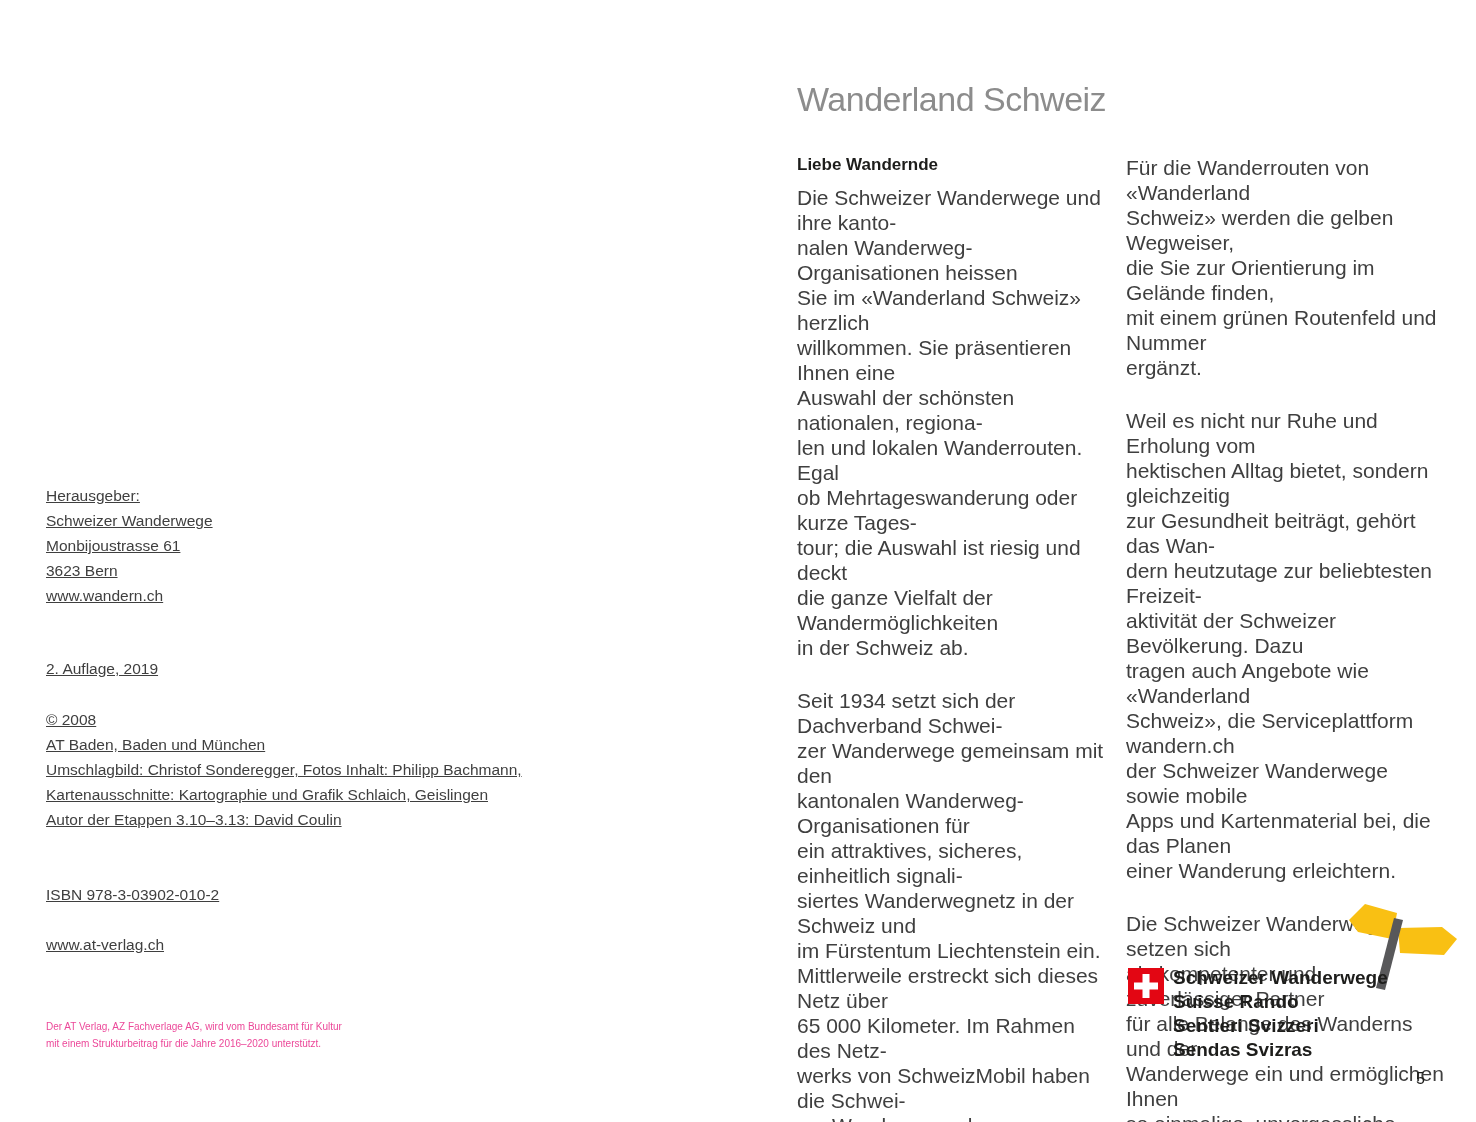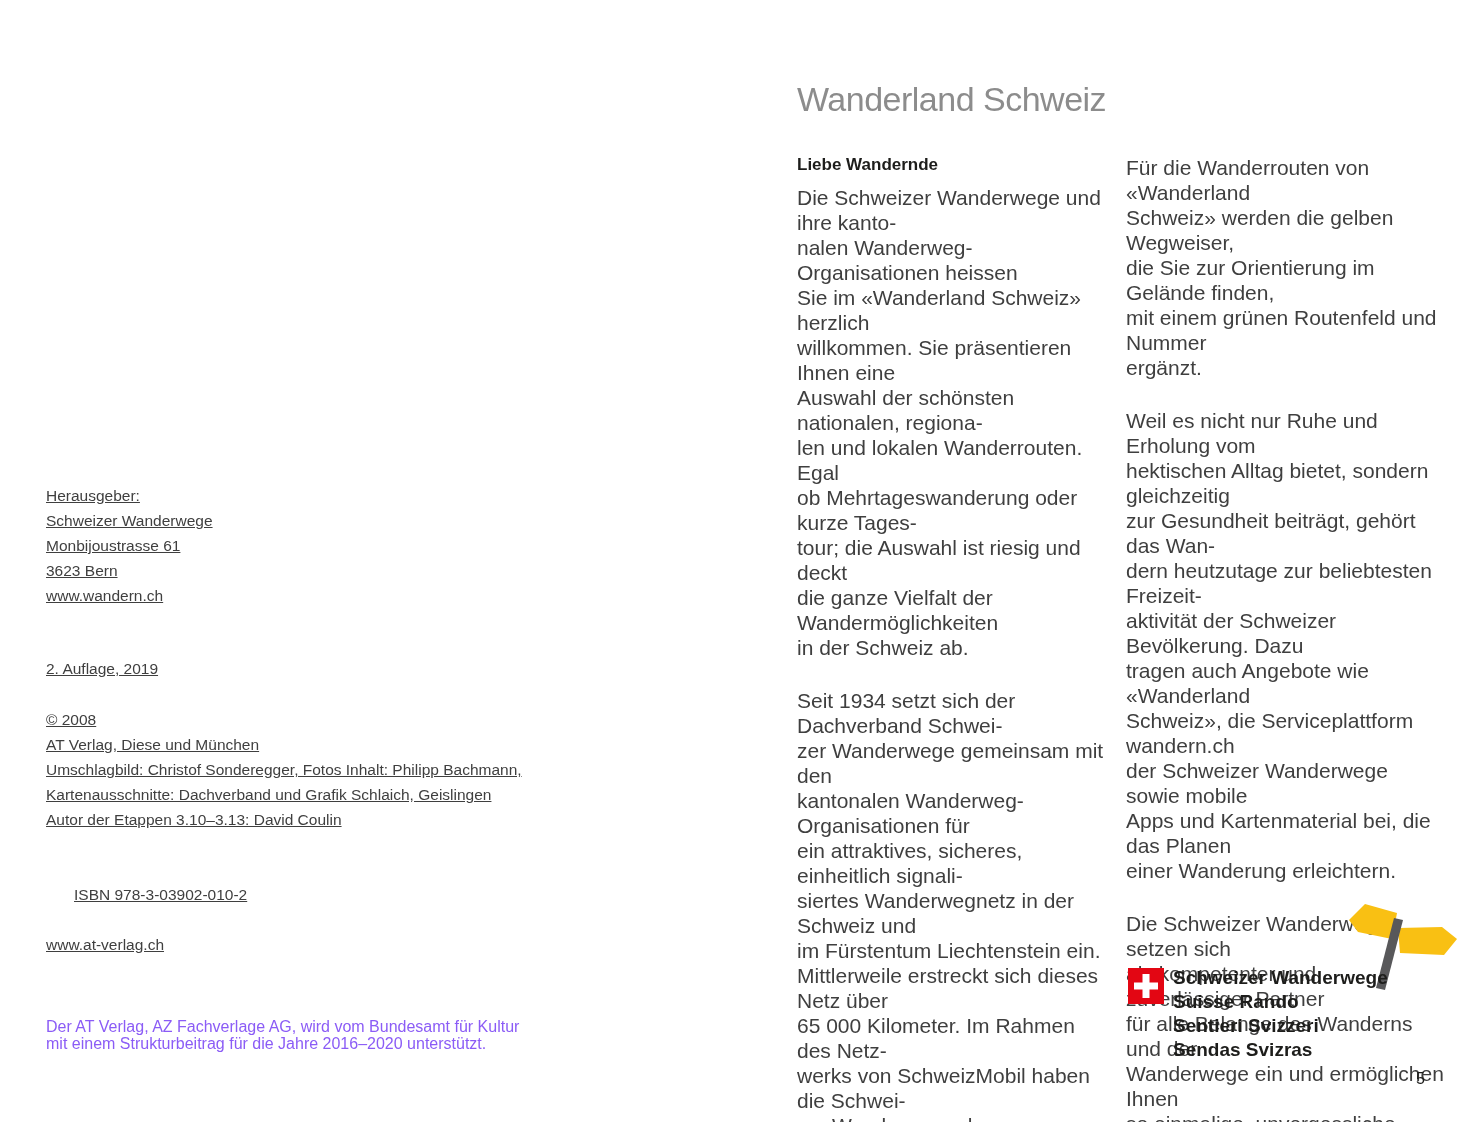--- a/index.html
+++ b/index.html
@@ -3,21 +3,21 @@
 <meta charset="utf-8">
 <style>
   html,body{margin:0;padding:0;background:#fff;}
   #canvas{
     position:relative;width:1476px;height:1122px;background:#ffffff;overflow:hidden;
     font-family:"Liberation Sans","DejaVu Sans",sans-serif;
   }
   .abs{position:absolute;}
   
   .imprint{color:#3f3f3f;font-size:15.5px;line-height:25px;font-weight:400;text-decoration:underline;}
-  .imprint-small{color:#8b5cf6;font-size:16px;line-height:17px;}
+  .imprint-small{color:#ec4899;font-size:10px;line-height:17px;}
   
   .page-title{color:#8c8c8c;font-size:34px;font-weight:400;letter-spacing:-0.5px;}
   .col-heading{color:#1d1d1b;font-size:17px;font-weight:700;}
   .body-par{color:#3f3f3f;font-size:21px;line-height:25px;white-space:pre-line;}
   .par-gap{margin-bottom:28px;}
   .logo-text-line{color:#1d1d1b;font-size:19px;font-weight:700;line-height:24px;}
   .page-num{color:#1d1d1b;font-size:16px;}
   .line{display:block;}
 </style>
 </head>
@@ -30,27 +30,27 @@
     <span class="line">Schweizer Wanderwege</span>
     <span class="line">Monbijoustrasse 61</span>
     <span class="line">3623 Bern</span>
     <span class="line">www.wandern.ch</span>
   </div>
 
   <div class="abs imprint" style="left:46px;top:656px;">2. Auflage, 2019</div>
 
   <div class="abs imprint" style="left:46px;top:707px;">
     <span class="line">© 2008</span>
-    <span class="line">AT Verlag, Diese und München</span>
+    <span class="line">AT Baden, Baden und München</span>
     <span class="line">Umschlagbild: Christof Sonderegger, Fotos Inhalt: Philipp Bachmann,</span>
-    <span class="line">Kartenausschnitte: Dachverband und Grafik Schlaich, Geislingen</span>
+    <span class="line">Kartenausschnitte: Kartographie und Grafik Schlaich, Geislingen</span>
     <span class="line">Autor der Etappen 3.10–3.13: David Coulin</span>
   </div>
 
-  <div class="abs imprint" style="left:46px;top:882px;margin-left:28px;">ISBN 978-3-03902-010-2</div>
+  <div class="abs imprint" style="left:46px;top:882px;">ISBN 978-3-03902-010-2</div>
 
   <div class="abs imprint" style="left:46px;top:932px;">www.at-verlag.ch</div>
 
   <div class="abs imprint-small" style="left:46px;top:1018px;">
     <span class="line">Der AT Verlag, AZ Fachverlage AG, wird vom Bundesamt für Kultur</span>
     <span class="line">mit einem Strukturbeitrag für die Jahre 2016–2020 unterstützt.</span>
   </div>
 
   <div class="abs page-title" style="left:797px;top:80px;">Wanderland Schweiz</div>
 

